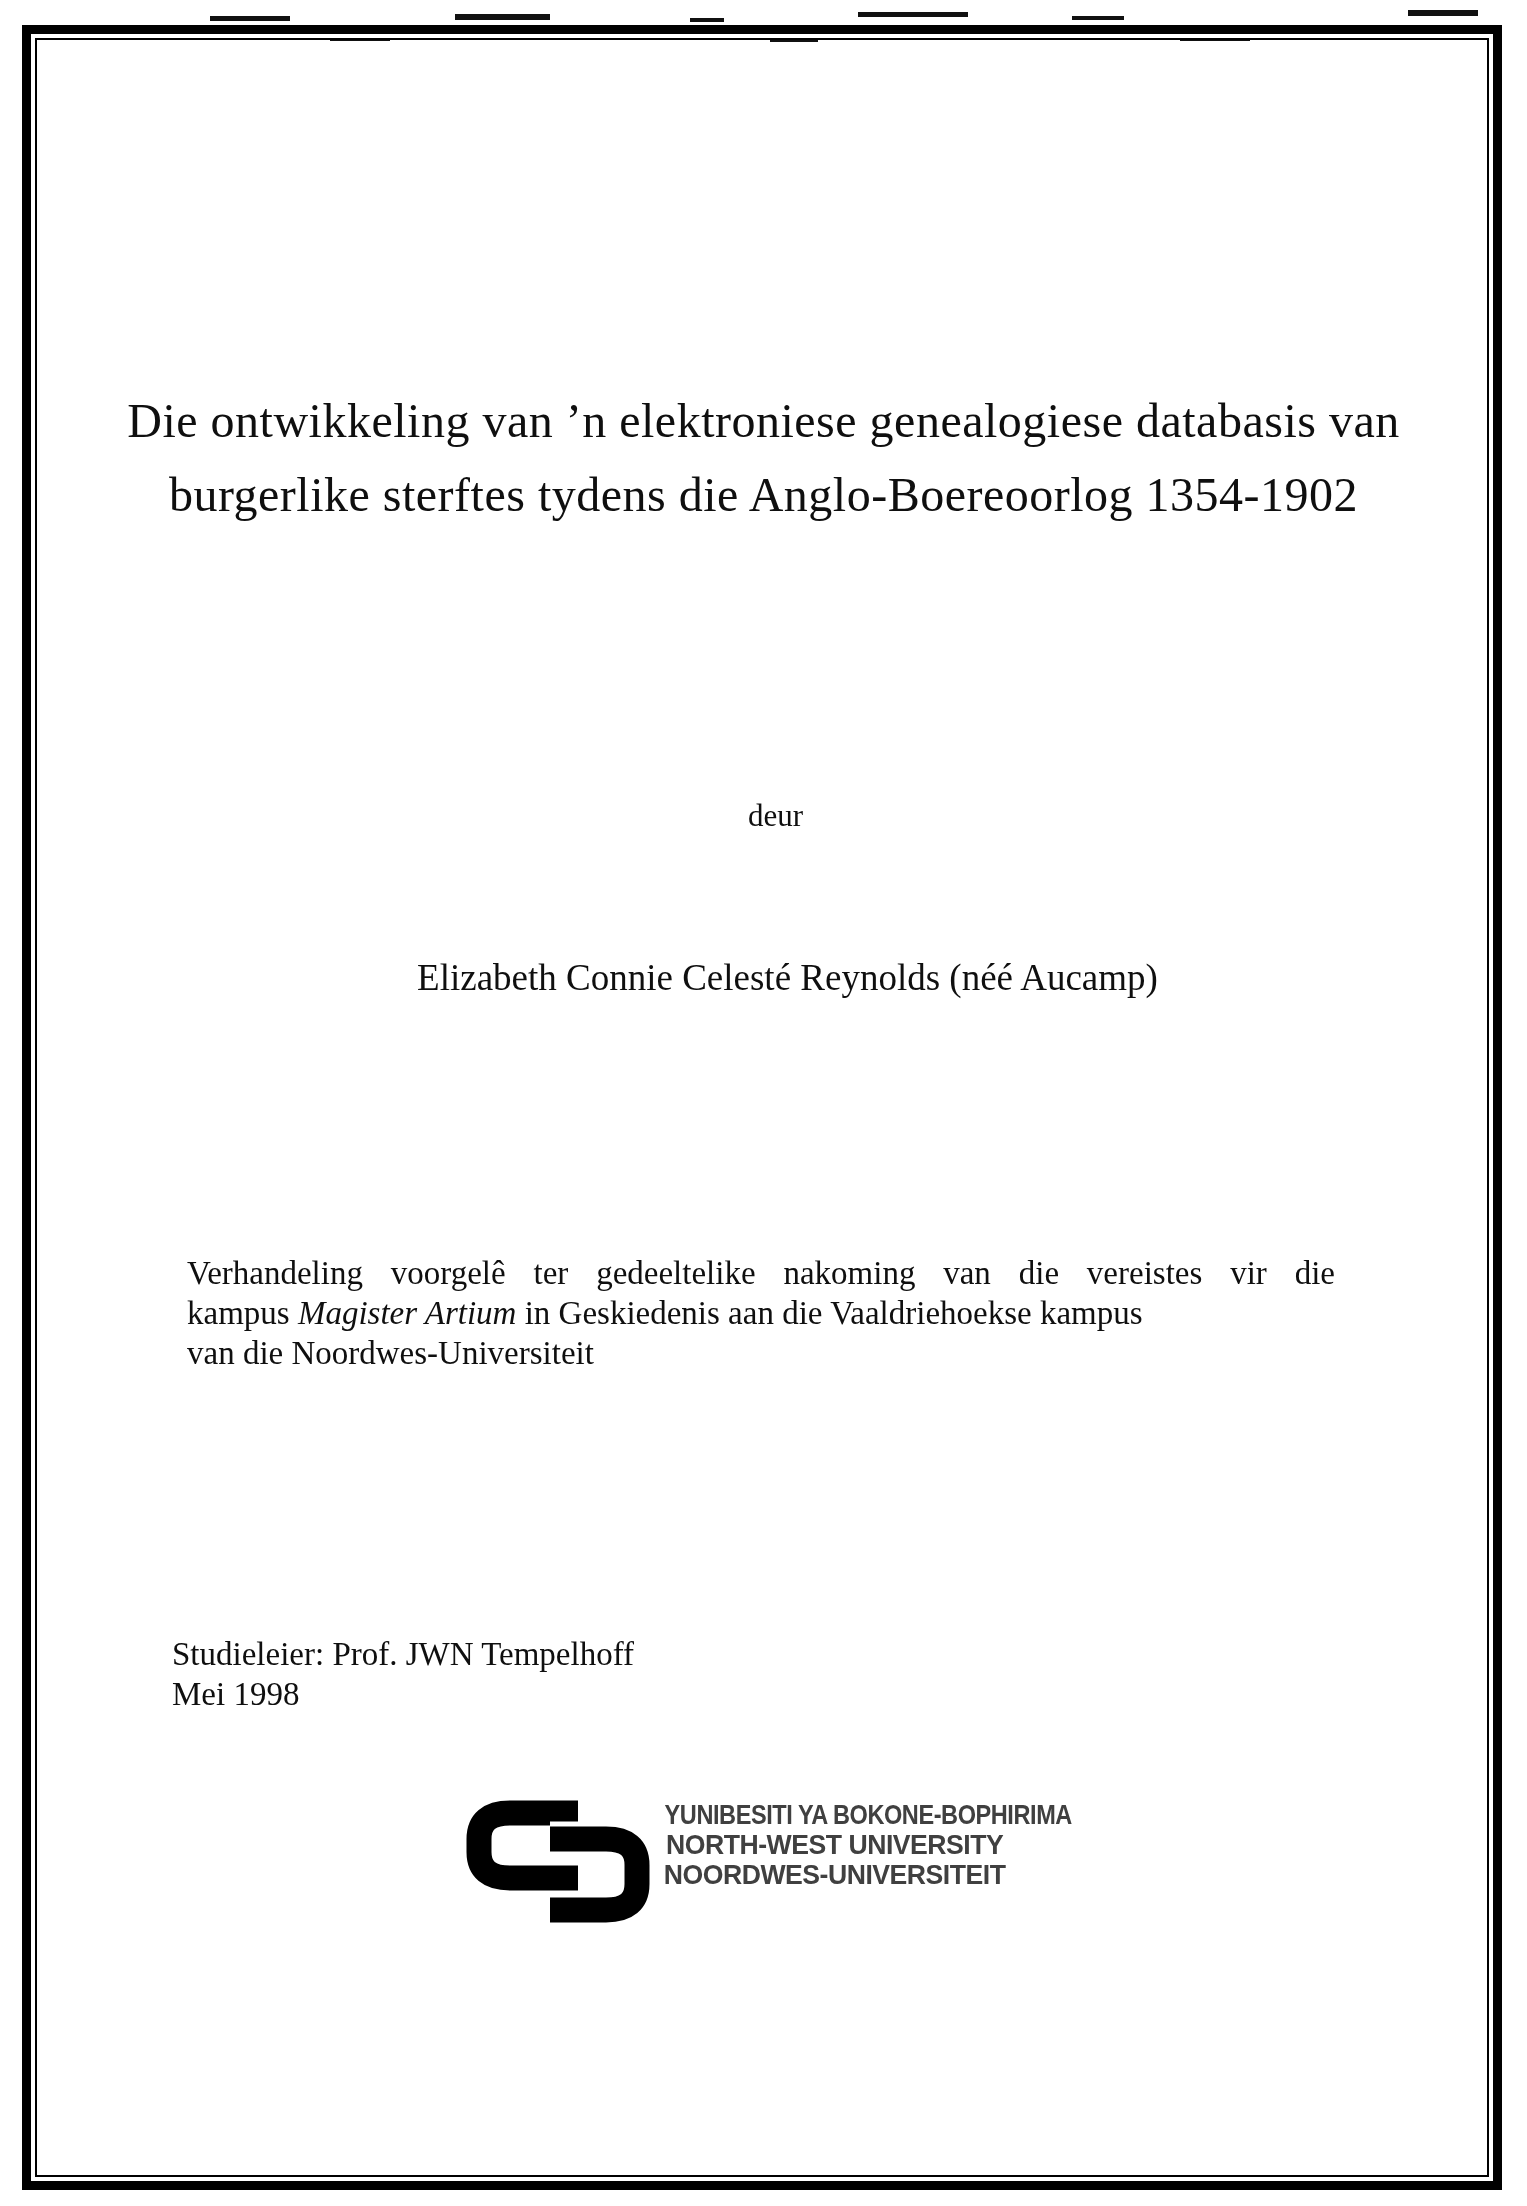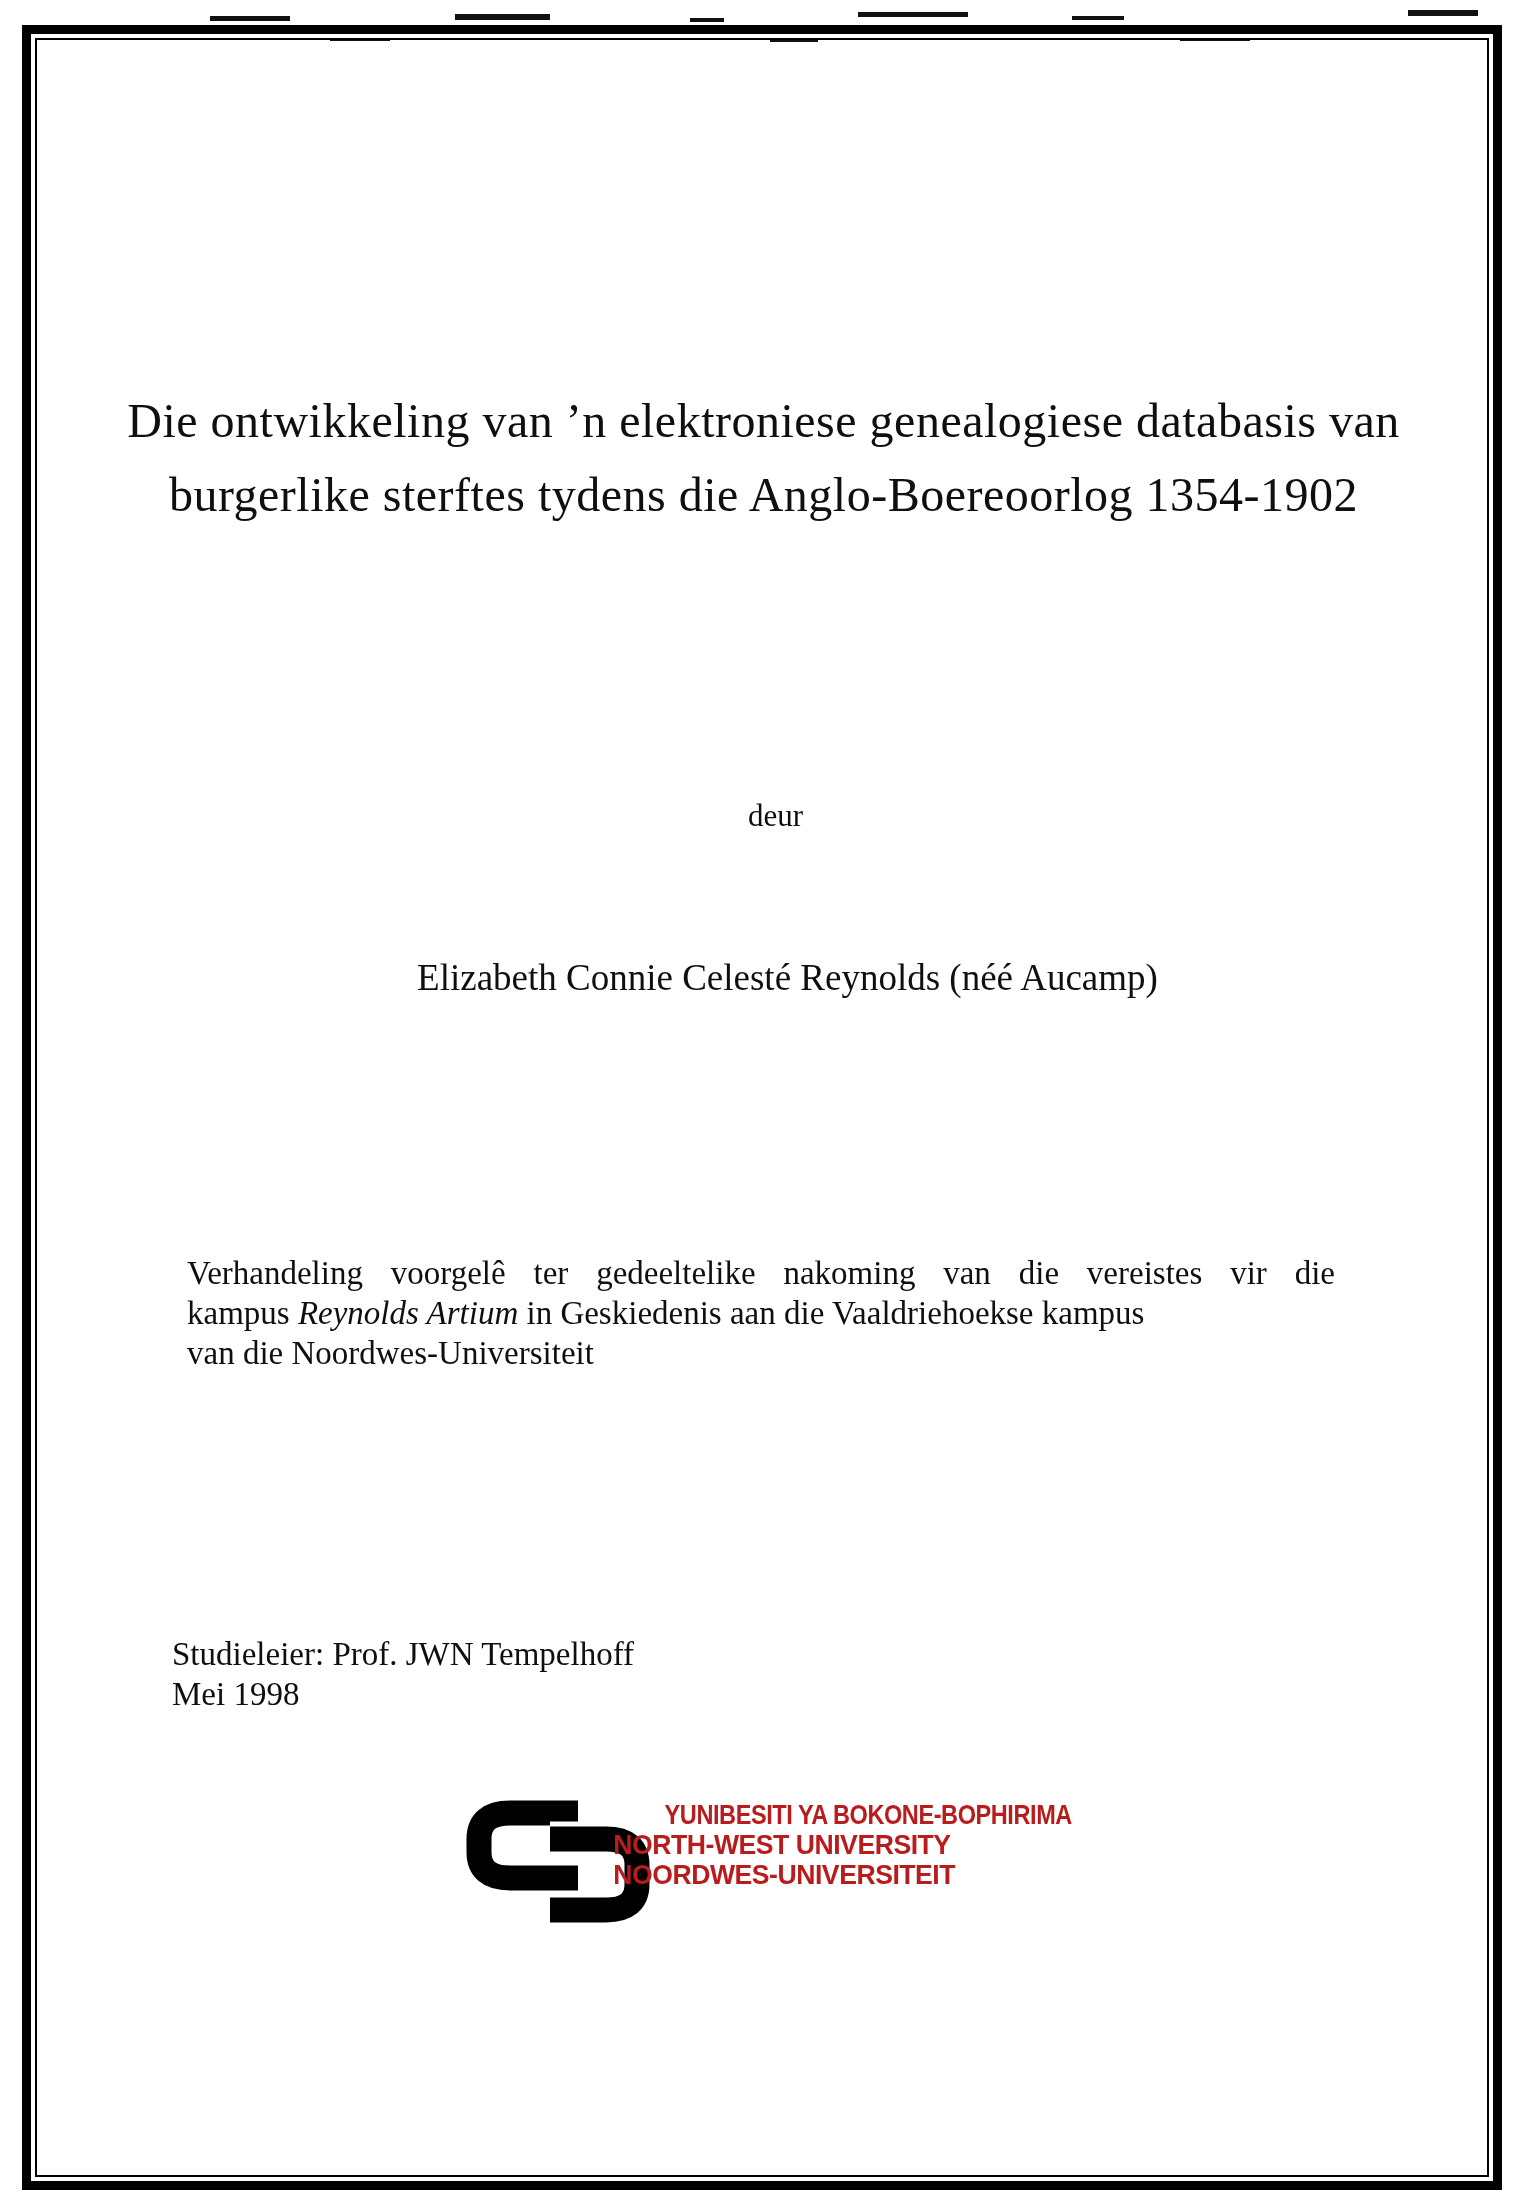--- a/index.html
+++ b/index.html
@@ -82,27 +82,27 @@
   
   .logo-mark {
     position: absolute;
     left: 465px; top: 1799px;
     width: 186px; height: 126px;
   }
   .logo-text {
     position: absolute;
     left: 590px; top: 1800px;
     width: 466px;
-    text-align: left;
+    text-align: center;
     font-family: "Liberation Sans", sans-serif;
     font-weight: 700;
     font-size: 28px;
     line-height: 30px;
     letter-spacing: -0.5px;
-    color: #b91c1c;
+    color: #404040;
     white-space: nowrap;
   }
   .logo-text .lw1 { transform: scaleX(0.84); transform-origin: 100% 50%; }
   .logo-text .lw2 { transform: scaleX(0.95); transform-origin: 100% 50%; }
   .logo-text .lw3 { transform: scaleX(0.95); transform-origin: 100% 50%; }
 </style>
 </head>
 <body>
 
 <div class="artifact" style="left:210px; top:16px; width:80px; height:5px;"></div>
@@ -123,21 +123,21 @@
   <div>Die ontwikkeling van ’n elektroniese genealogiese databasis van</div>
   <div>burgerlike sterftes tydens die Anglo-Boereoorlog 1354-1902</div>
 </div>
 
 <div class="byline">deur</div>
 
 <div class="author">Elizabeth Connie Celesté Reynolds (néé Aucamp)</div>
 
 <div class="statement">
   <div class="just">Verhandeling voorgelê ter gedeeltelike nakoming van die vereistes vir die</div>
-  <div><span>kampus </span><em>Reynolds Artium</em><span> in Geskiedenis aan die Vaaldriehoekse kampus</span></div>
+  <div><span>kampus </span><em>Magister Artium</em><span> in Geskiedenis aan die Vaaldriehoekse kampus</span></div>
   <div>van die Noordwes-Universiteit</div>
 </div>
 
 <div class="supervisor-block">
   <div>Studieleier: Prof. JWN Tempelhoff</div>
   <div>Mei 1998</div>
 </div>
 
 <svg class="logo-mark" viewBox="0 0 186 126" aria-hidden="true">
 

